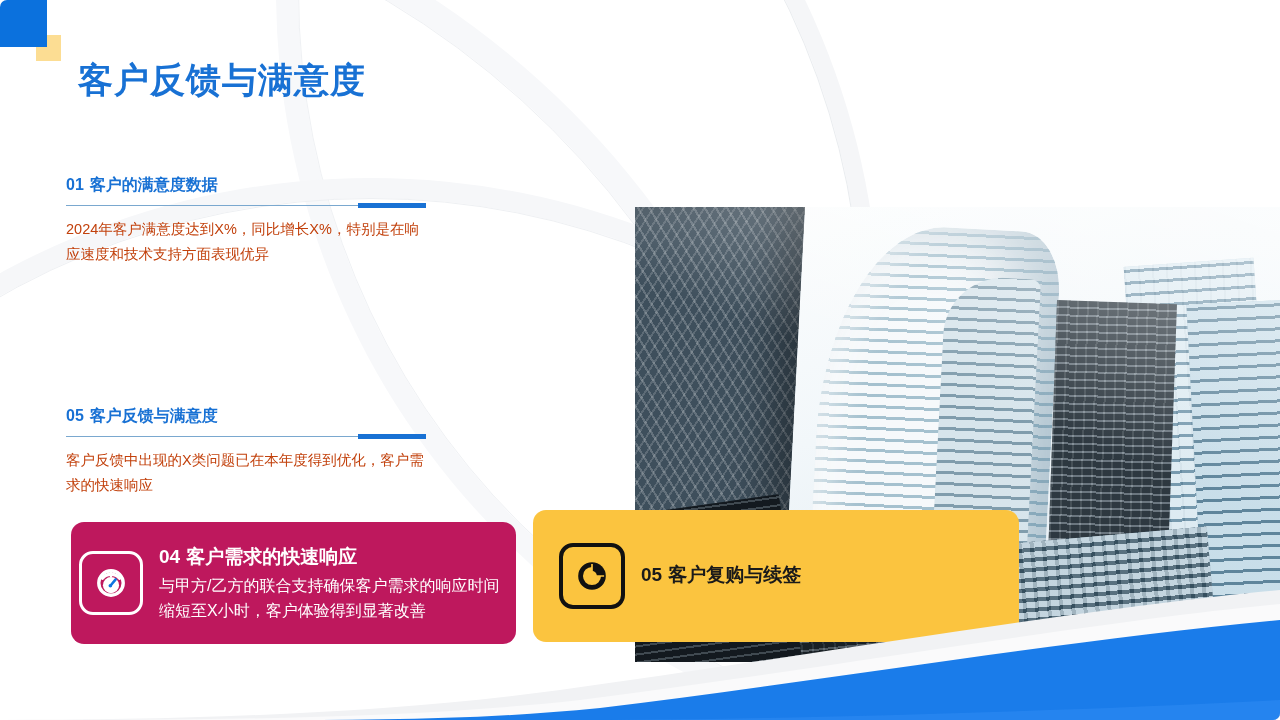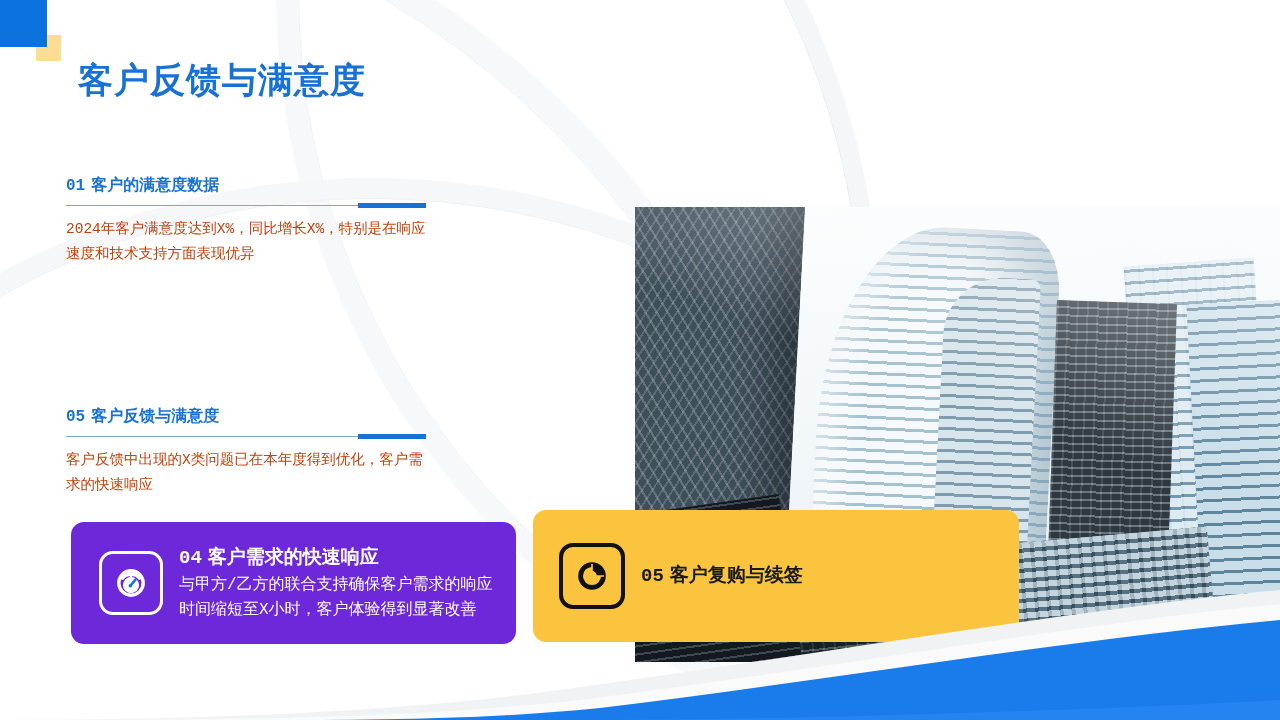--- a/index.html
+++ b/index.html
@@ -6,21 +6,22 @@
     margin: 0;
     padding: 0;
     background: #ffffff;
   }
   .slide {
     position: relative;
     width: 1280px;
     height: 720px;
     overflow: hidden;
     background: #ffffff;
-    font-family: Liberation Mono, monospace;
+    font-family: Liberation Sans, sans-serif;
+    border-radius: 7px;
   }
 
   
   .bg-layer { position:absolute; inset:0; overflow:hidden; }
   .bg-swoosh {
     position: absolute;
     border-radius: 50%;
     background: transparent;
   }
   .sw1 {
@@ -221,22 +222,22 @@
   .card {
     position: absolute;
     border-radius: 13px;
     display: flex;
     align-items: center;
     box-sizing: border-box;
   }
   .card-blue {
     left: 71px; top: 522px;
     width: 445px; height: 122px;
-    background: #6d28d9;
-    padding: 0 16px 0 28px;
+    background: #be185d;
+    padding: 0 16px 0 8px;
   }
   .card-yellow {
     left: 533px; top: 510px;
     width: 486px; height: 132px;
     background: #fbc43f;
     padding: 0 20px 0 26px;
   }
   .card-icon {
     flex: 0 0 auto;
     width: 58px; height: 58px;

